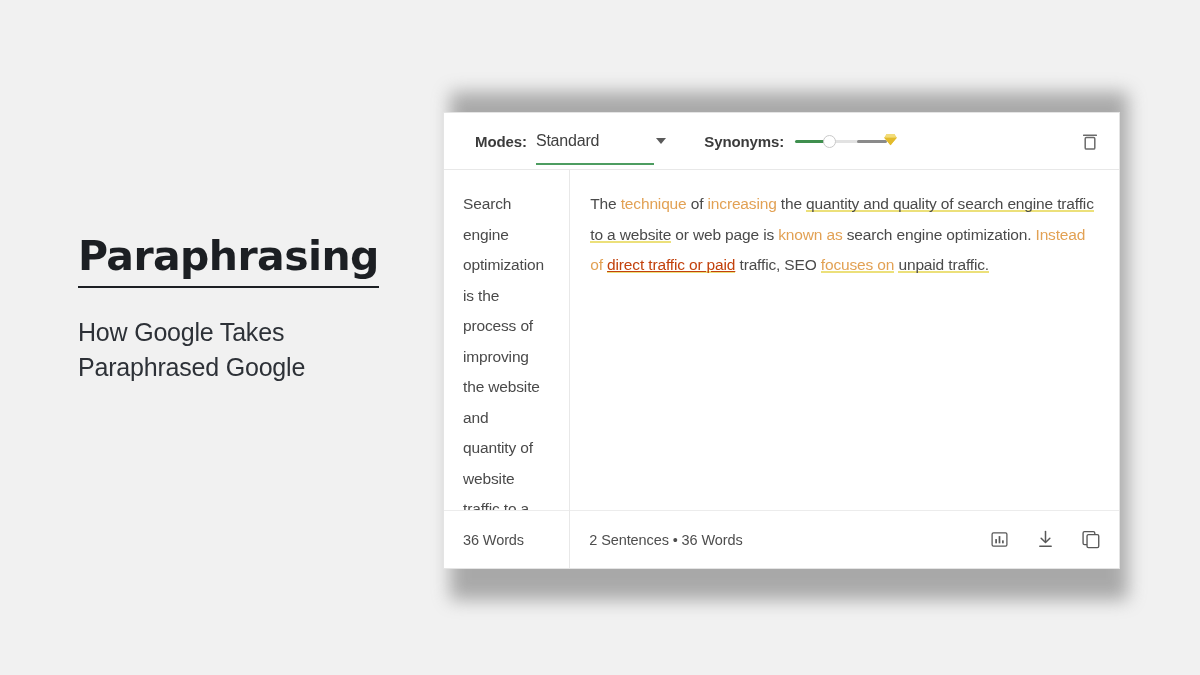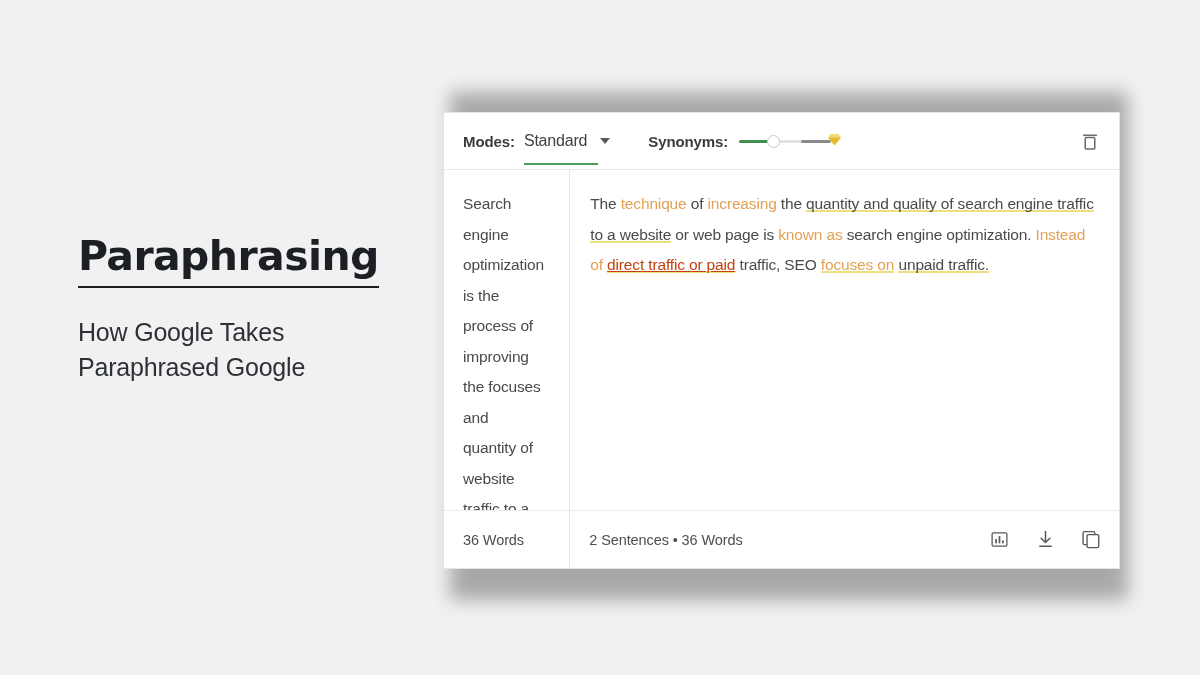--- a/index.html
+++ b/index.html
@@ -72,36 +72,37 @@
     flex-direction: column;
   }
 
   
   .toolbar {
     height: 57px;
     flex: 0 0 57px;
     border-bottom: 1px solid #e8e8e8;
     display: flex;
     align-items: center;
-    padding: 0 18px 0 19px;
+    padding: 0 18px 0 31px;
     box-sizing: border-box;
     position: relative;
   }
   .tb-label {
     font-size: 15px;
     font-weight: bold;
     color: #3b3b3b;
     letter-spacing: -0.1px;
   }
   .mode-select {
     margin-left: 9px;
     display: flex;
     align-items: center;
     position: relative;
     padding-bottom: 1px;
+    gap: 44px;
   }
   .mode-value {
     font-size: 16px;
     color: #404040;
     letter-spacing: -0.2px;
   }
   .chev {
     margin-left: 13px;
     width: 0; height: 0;
     border-left: 5px solid transparent;
@@ -306,21 +307,21 @@
         <rect x="3.2" y="5.5" width="9.6" height="11.6" rx="1.2" fill="none" stroke="#6b6b6b" stroke-width="1.5"></rect>
       </svg>
     </div>
   </div>
 
   <div class="panes">
 
     <div class="pane pane-left">
       <div class="pane-text">
         <span>Search engine optimization is the</span><br>
-        <span>process of improving the focuses and</span><br>
+        <span>process of improving the website and</span><br>
         <span>quantity of website traffic to a website</span><br>
         <br>
         <br>
         
       </div>
       <div class="pane-footer">
         <span class="count-text">36 Words</span>
       </div>
     </div>
 

